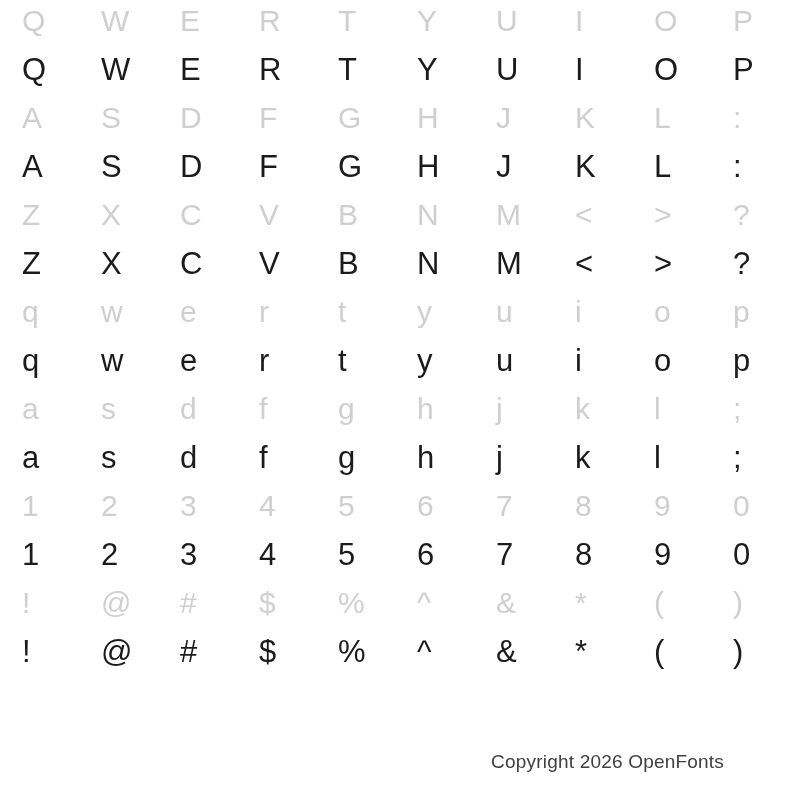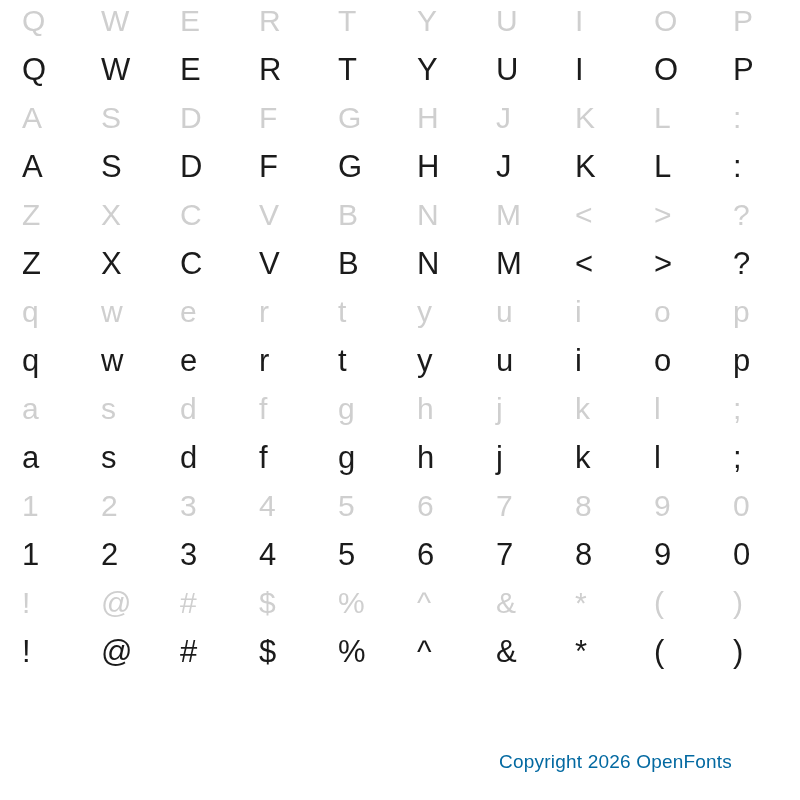--- a/index.html
+++ b/index.html
@@ -56,24 +56,24 @@
     color: #1b1b1b;
     font-size: 31px;
     font-weight: 400;
   }
   .row-dark {
     height: 55px;
     align-items: center;
   }
   .footer {
     position: absolute;
-    right: 68px;
+    right: 76px;
     bottom: 27px;
     font-size: 19px;
-    color: #0369a1;
+    color: #404040;
     letter-spacing: 0.2px;
     white-space: nowrap;
   }
 </style>
 </head>
 <body>
 
 <div class="sheet">
   <div class="specimen" id="specimen">
       <div class="row row-light">

